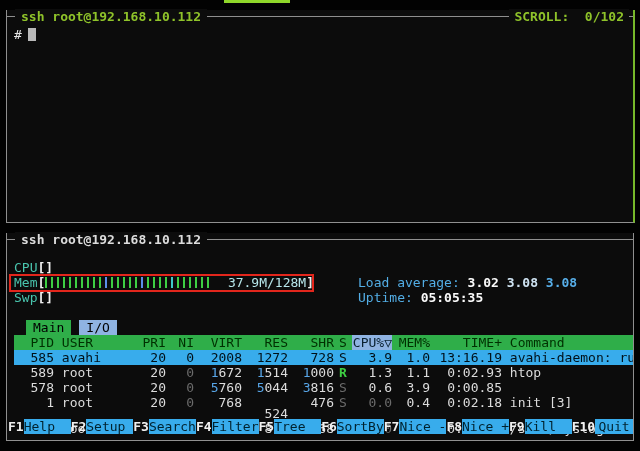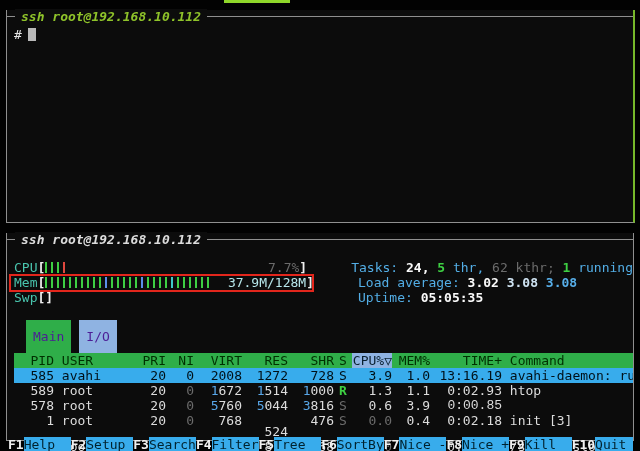--- a/index.html
+++ b/index.html
@@ -4,21 +4,21 @@
 <style>
   html,body{margin:0;padding:0;background:#020202;}
   body{width:640px;height:451px;position:relative;overflow:hidden;
        font-family:"DejaVu Sans Mono","Liberation Mono",monospace;font-size:13px;line-height:15px;color:#e6e6e6;}
   .artifact{position:absolute;left:224px;top:0;width:66px;height:3px;background:#8fd62a;}
   .pane{position:absolute;background:#0c0c0c;}
   .pane-top{left:6px;top:10px;width:626px;height:212px;
     border-left:1px solid #8f8f8f;border-bottom:1px solid #8f8f8f;border-right:2px solid #76b82a;}
   .pane-bottom{left:6px;top:233px;width:626px;height:207px;
     border-left:1px solid #8f8f8f;border-bottom:1px solid #8f8f8f;border-right:1px solid #8f8f8f;}
-  .pane-hdr{position:relative;height:14px;font-style:italic;}
+  .pane-hdr{position:relative;height:14px;}
   .pane-hdr .rule{position:absolute;left:0;right:0;top:6px;border-top:1px solid #8f8f8f;}
   .pane-hdr .ttl{position:absolute;left:8px;top:-1px;background:#0c0c0c;padding:0 6px;font-weight:bold;}
   .ttl-green{color:#8fc32a;}
   .ttl-white{color:#dcdcdc;}
   .pane-hdr .scroll{position:absolute;right:4px;top:-1px;background:#0c0c0c;padding:0 5px;
     color:#8fc32a;font-weight:bold;white-space:pre;}
   .shellline{padding:3px 0 0 7px;display:flex;align-items:center;}
   .cursor{display:inline-block;width:8px;height:13px;background:#b9b9b9;margin-left:6px;}
   
   .htop{position:relative;padding:13px 0 0 7px;}
@@ -31,70 +31,69 @@
   .tk-g{background:#3ecf43;} .tk-b{background:#5b8de8;} .tk-c{background:#3fc9c9;} .tk-r{background:#e0483e;}
   .spacer{flex:1;}
   .mval-dim{color:#6b6b6b;}
   .mval-mem{color:#b7e6ea;}
   .stat{white-space:pre;}
   .lbl{color:#53aee6;} .b-w{color:#fafafa;font-weight:bold;} .grn{color:#3ecf43;font-weight:bold;}
   .dimtx{color:#6b6b6b;} .ld2{color:#cfe3f2;font-weight:bold;} .ld3{color:#57aee8;font-weight:bold;}
   .redbox{position:absolute;left:2px;top:27px;width:305px;height:18px;border:2px solid #e3261c;box-sizing:border-box;}
   .gap15{height:15px;}
   .tabs{display:flex;padding-left:12px;gap:8px;}
-  .tab{padding:9px 7px;color:#4c1d95;}
+  .tab{padding:0 7px;color:#000000;}
   .tab-on{background:#2fae49;}
   .tab-off{background:#8fb3e2;}
   .phead{display:flex;background:#2fae49;color:#003000;margin-right:0;}
   .phead span{white-space:pre;}
   .prow{display:flex;color:#dcdcdc;}
   .prow span{white-space:pre;overflow:hidden;}
   .prow.sel{background:#38acec;}
   .prow.sel span, .prow.sel .dim, .prow.sel .grn2, .prow.sel .bd{color:#001018 !important;font-weight:normal;}
   .c-r{text-align:right;} .c-l{text-align:left;} .c-c{text-align:center;}
   .dim{color:#6b6b6b;} .grn2{color:#3ecf43;font-weight:bold;} .bd{color:#58a6e8;}
   .sortcell{background:#8fb3e2;color:#0a2030;}
   .fbar{display:flex;position:absolute;left:1px;right:0;bottom:2px;}
   .fk{display:flex;}
   .fk .k{color:#f0f0f0;font-weight:bold;white-space:pre;}
-  .fk .lab{background:#38acec;color:#00222e;white-space:pre;}
+  .fk .lab{background:#38acec;color:#00222e;white-space:pre;text-align:center;}
   .fk:last-child{flex:1;} .fk:last-child .lab{flex:1;}
 </style>
 </head>
 <body>
 
 <div class="artifact"></div>
 
 <div class="pane pane-top">
   <div class="pane-hdr">
     <div class="rule"></div>
     <span class="ttl ttl-green">ssh root@192.168.10.112</span>
+    <span class="scroll">SCROLL:  0/102</span>
   </div>
   <div class="shellline">
     <span>#</span>
     <span class="cursor"></span>
   </div>
 </div>
 
 <div class="pane pane-bottom">
   <div class="pane-hdr">
     <div class="rule"></div>
     <span class="ttl ttl-white">ssh root@192.168.10.112</span>
   </div>
 
   <div class="htop">
     <div class="redbox"></div>
 
     <div class="meters-row">
       <div class="meter">
         <span class="mlabel">CPU</span><span class="brk">[</span>
-        <span class="minner" id="cpu-ticks"><span class="tick tk-g"></span><span class="tick tk-g"></span><span class="tick tk-g"></span><span class="tick tk-r"></span><span class="spacer"></span><span class="mval-dim">7.7%</span></span>
         <span class="brk">]</span>
       </div>
-      <div class="stat"><span class="lbl">Tasks: </span><span class="b-w">24, </span><span class="grn">5</span><span class="lbl"> thr, </span><span class="dimtx">62 kthr; </span><span class="grn">1</span><span class="lbl"> running</span></div>
     </div>
 
     <div class="meters-row">
       <div class="meter">
         <span class="mlabel">Mem</span><span class="brk">[</span>
         <span class="minner" id="mem-ticks"><span class="tick tk-g"></span><span class="tick tk-g"></span><span class="tick tk-g"></span><span class="tick tk-g"></span><span class="tick tk-g"></span><span class="tick tk-g"></span><span class="tick tk-g"></span><span class="tick tk-g"></span><span class="tick tk-g"></span><span class="tick tk-g"></span><span class="tick tk-b"></span><span class="tick tk-g"></span><span class="tick tk-g"></span><span class="tick tk-g"></span><span class="tick tk-g"></span><span class="tick tk-g"></span><span class="tick tk-b"></span><span class="tick tk-g"></span><span class="tick tk-g"></span><span class="tick tk-g"></span><span class="tick tk-g"></span><span class="tick tk-c"></span><span class="tick tk-g"></span><span class="tick tk-g"></span><span class="tick tk-g"></span><span class="tick tk-g"></span><span class="tick tk-g"></span><span class="tick tk-g"></span><span class="spacer"></span><span class="mval-mem">37.9M/128M</span></span>
         <span class="brk">]</span>
       </div>
       <div class="stat"><span class="lbl">Load average: </span><span class="b-w">3.02 </span><span class="ld2">3.08 </span><span class="ld3">3.08</span></div>
     </div>
@@ -160,21 +159,21 @@
           <span class="c-r" style="width: 40px;">578</span>
           <span class="c-l" style="width: 76px;"> root</span>
           <span class="c-r" style="width: 36px;">20</span>
           <span class="c-r dim" style="width: 28px;">0</span>
           <span class="c-r" style="width: 48px;"><span class="bd">5</span><span>760</span></span>
           <span class="c-r" style="width: 46px;"><span class="bd">5</span><span>044</span></span>
           <span class="c-r" style="width: 46px;"><span class="bd">3</span><span>816</span></span>
           <span class="c-c dim" style="width: 18px;">S</span>
           <span class="c-r" style="width: 40px;">0.6</span>
           <span class="c-r" style="width: 38px;">3.9</span>
-          <span class="c-r" style="width: 72px; font-family: Liberation Mono, monospace;">0:00.85</span>
+          <span class="c-r" style="width: 72px;">0:00.85</span>
         </div>
         <div class="prow">
           <span class="c-r" style="width: 40px;">1</span>
           <span class="c-l" style="width: 76px;"> root</span>
           <span class="c-r" style="width: 36px;">20</span>
           <span class="c-r dim" style="width: 28px;">0</span>
           <span class="c-r" style="width: 48px;">768</span>
           <span class="c-r" style="width: 46px; margin-top: 11px;">524</span>
           <span class="c-r" style="width: 46px;">476</span>
           <span class="c-c dim" style="width: 18px;">S</span>

